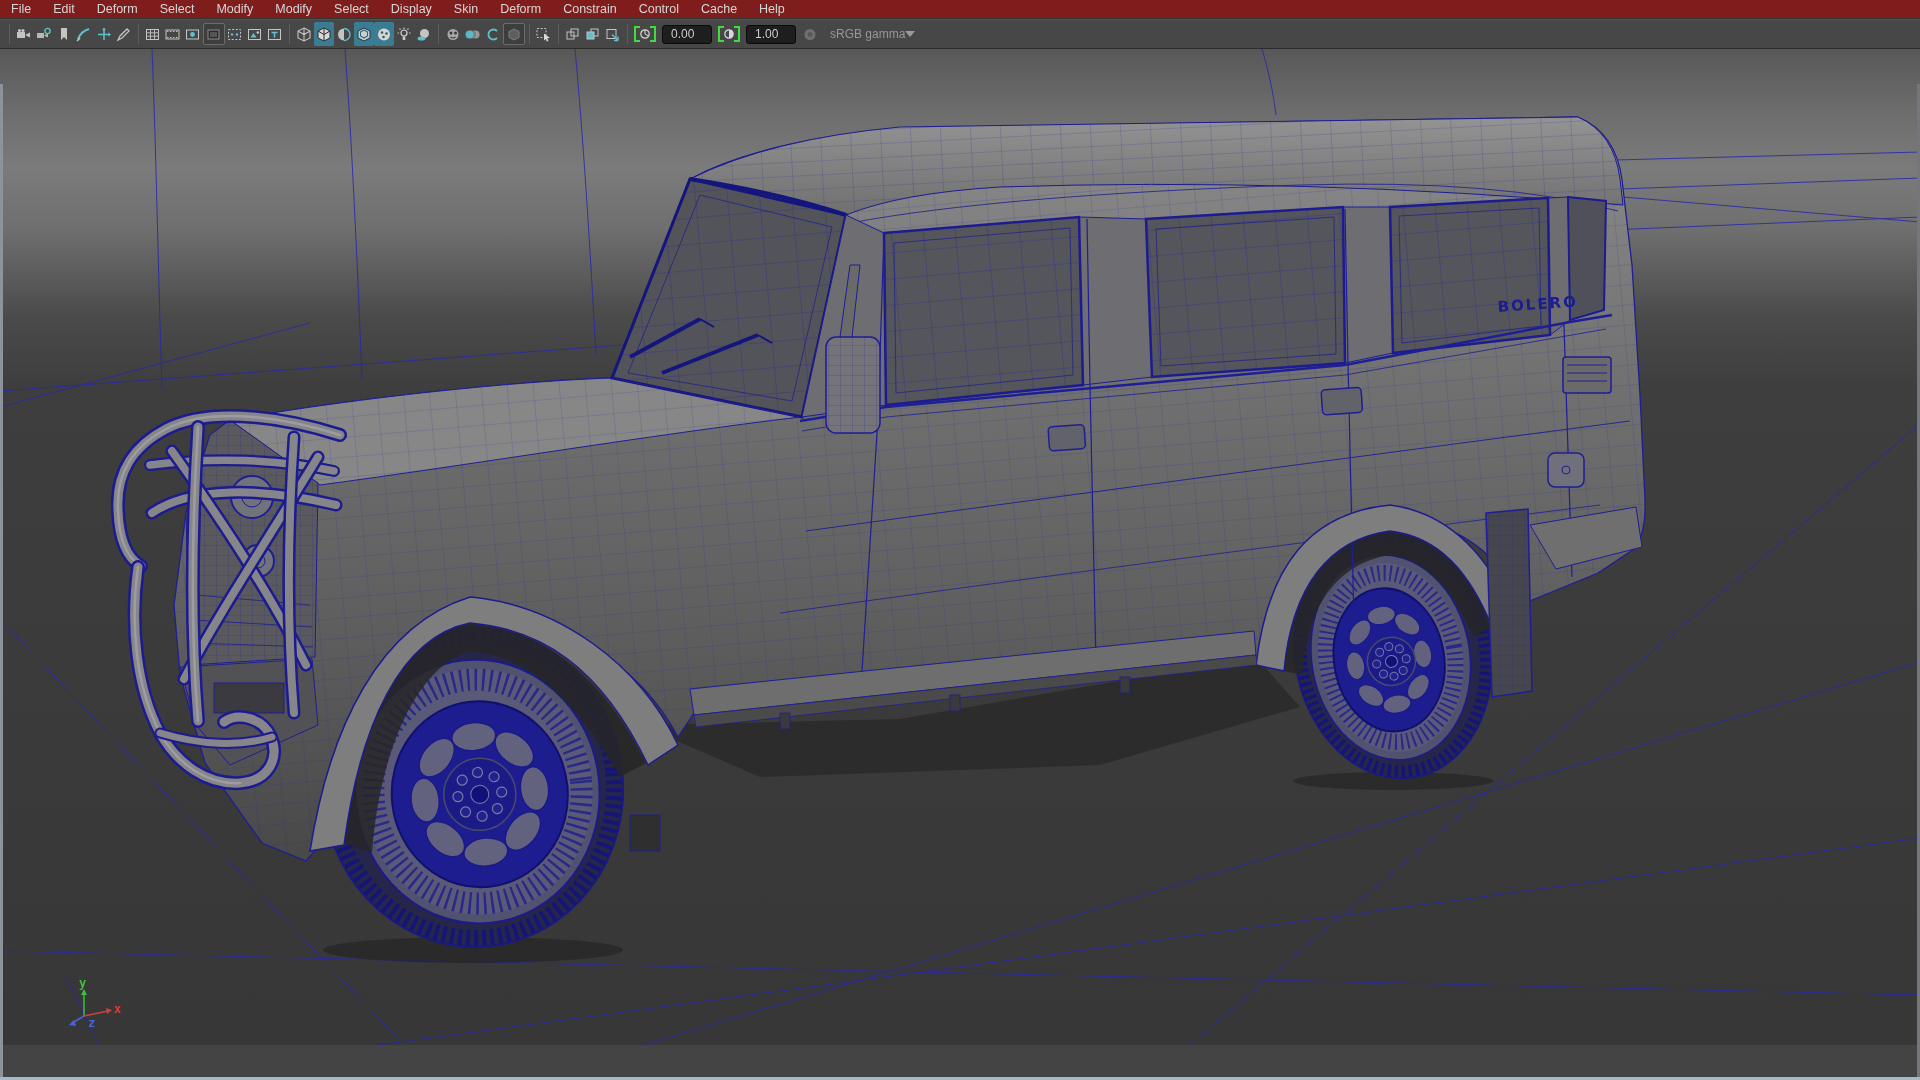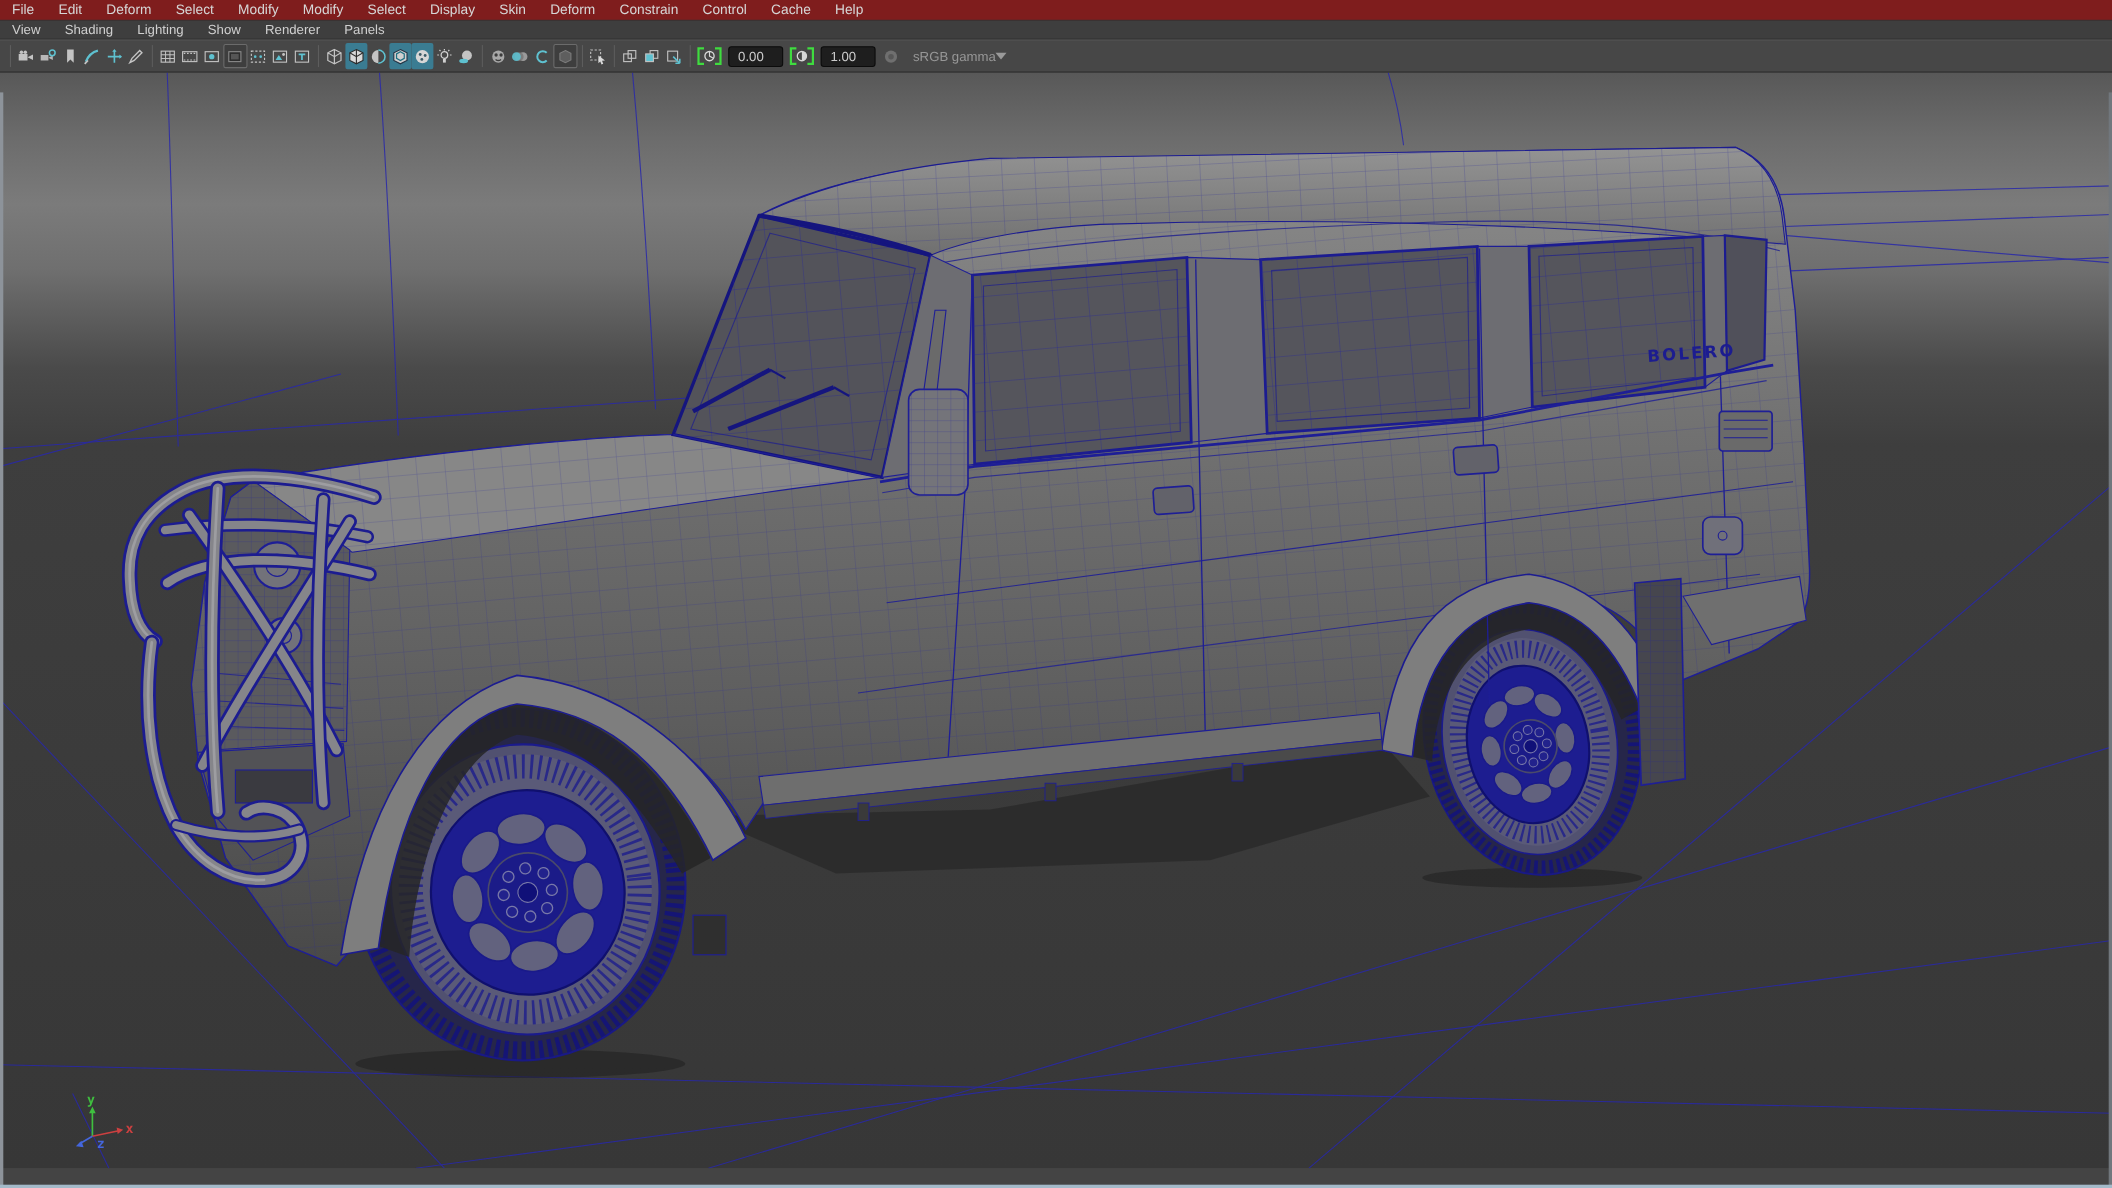--- a/index.html
+++ b/index.html
@@ -64,28 +64,20 @@
     <span class="mi">Select</span>
     <span class="mi">Display</span>
     <span class="mi">Skin</span>
     <span class="mi">Deform</span>
     <span class="mi">Constrain</span>
     <span class="mi">Control</span>
     <span class="mi">Cache</span>
     <span class="mi">Help</span>
   </div>
 
-  <div class="panelmenu">
-    <span class="mi">View</span>
-    <span class="mi">Shading</span>
-    <span class="mi">Lighting</span>
-    <span class="mi">Show</span>
-    <span class="mi">Renderer</span>
-    <span class="mi">Panels</span>
-  </div>
 
   <div class="toolbar">
     <div class="sep"></div>
     <div class="ti">
         <svg width="16" height="15">
           <rect x="1" y="5" width="8" height="6" fill="#c4c4c4"></rect>
           <path d="M9 8 L14 5.5 V10.5 Z" fill="#c4c4c4"></path>
           <circle cx="3.5" cy="3.5" r="1.6" fill="#c4c4c4"></circle>
           <circle cx="7" cy="3.5" r="1.6" fill="#c4c4c4"></circle>
         </svg>

